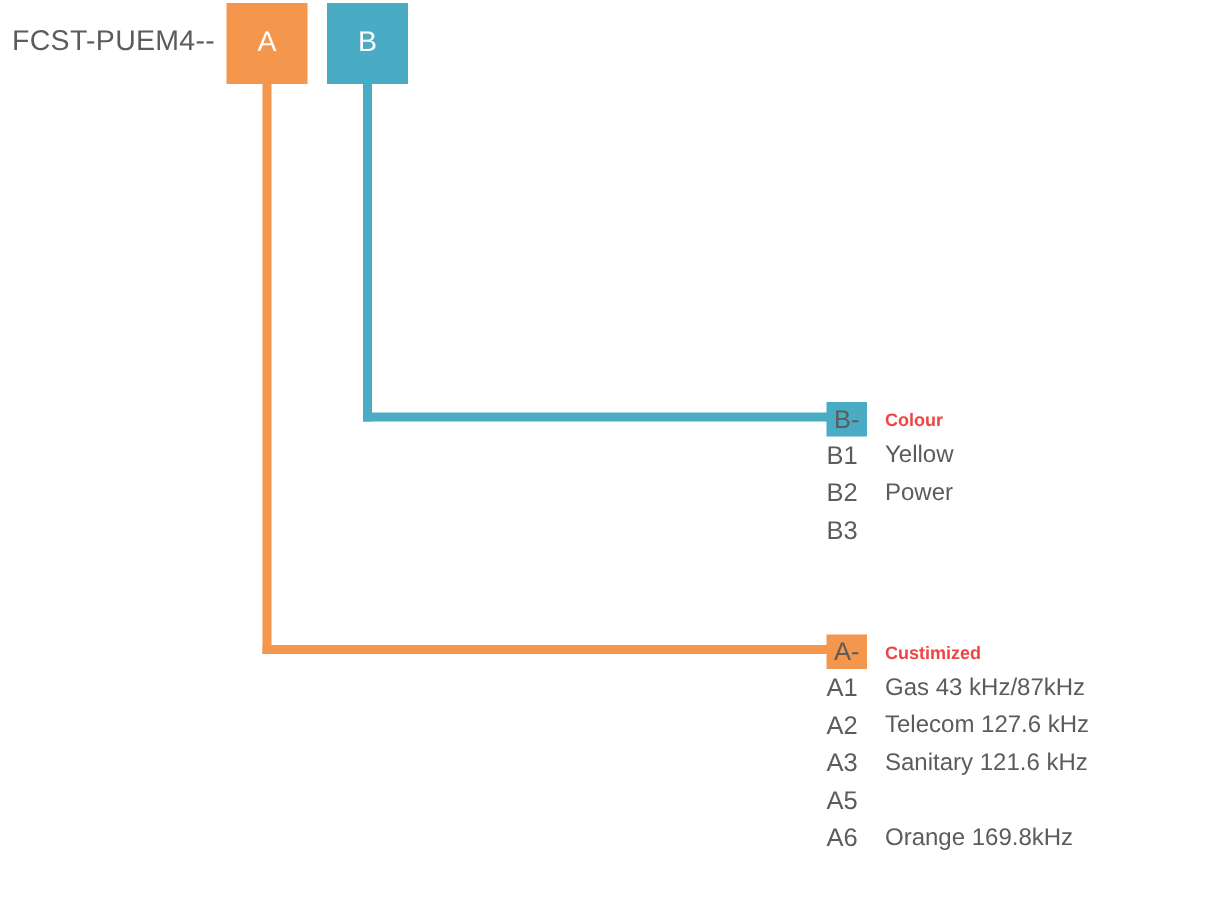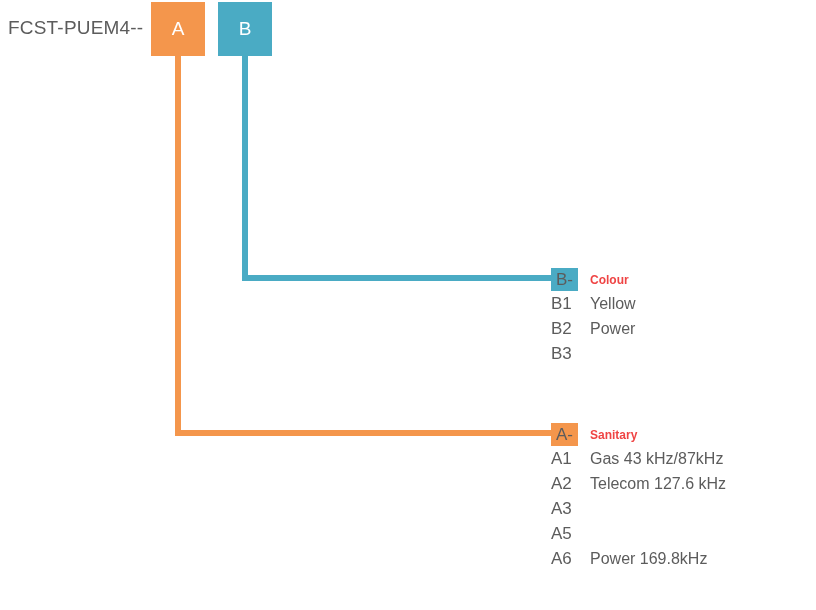--- a/index.html
+++ b/index.html
@@ -145,35 +145,36 @@
       <span class="option-text">Power</span>
     </div>
     <div class="option-row">
       <span class="option-code">B3</span>
     </div>
   </div>
 
   <div class="group" id="group-a">
     <div class="group-header">
       <span class="group-badge a">A-</span>
-      <span class="group-title">Sanitary</span>
+      <span class="group-title">Custimized</span>
     </div>
     <div class="option-row">
       <span class="option-code">A1</span>
       <span class="option-text">Gas 43 kHz/87kHz</span>
     </div>
     <div class="option-row">
       <span class="option-code">A2</span>
       <span class="option-text">Telecom 127.6 kHz</span>
     </div>
     <div class="option-row">
       <span class="option-code">A3</span>
+      <span class="option-text">Sanitary 121.6 kHz</span>
     </div>
     <div class="option-row">
       <span class="option-code">A5</span>
     </div>
     <div class="option-row">
       <span class="option-code">A6</span>
-      <span class="option-text">Power 169.8kHz</span>
+      <span class="option-text">Orange 169.8kHz</span>
     </div>
   </div>
 
 </div>
 
 </body></html>

